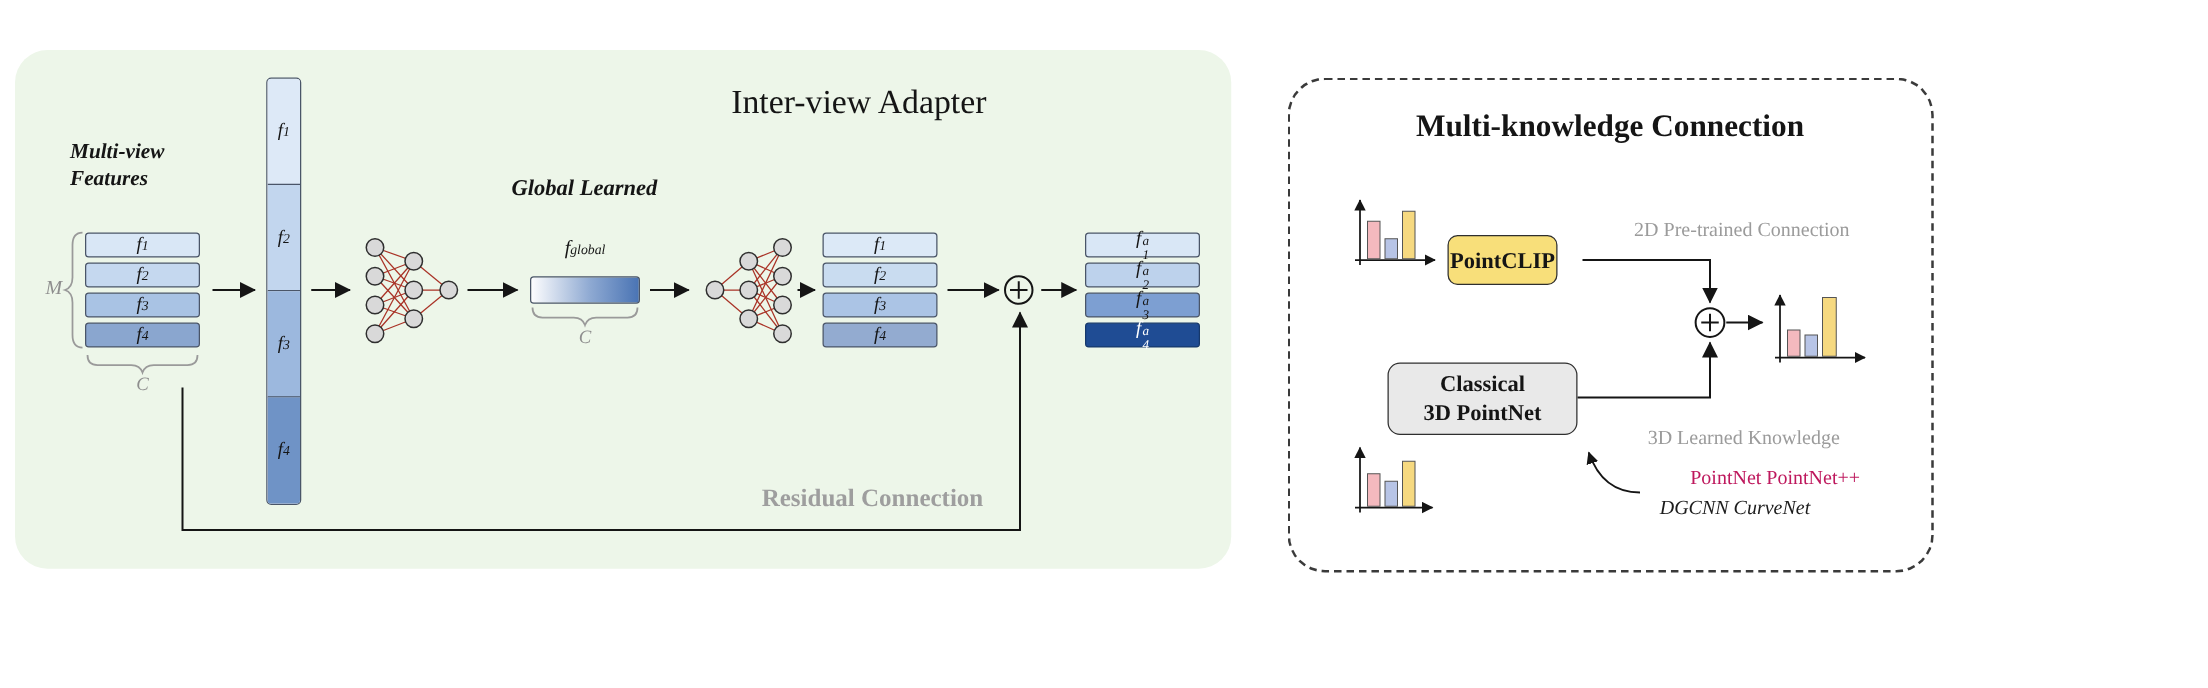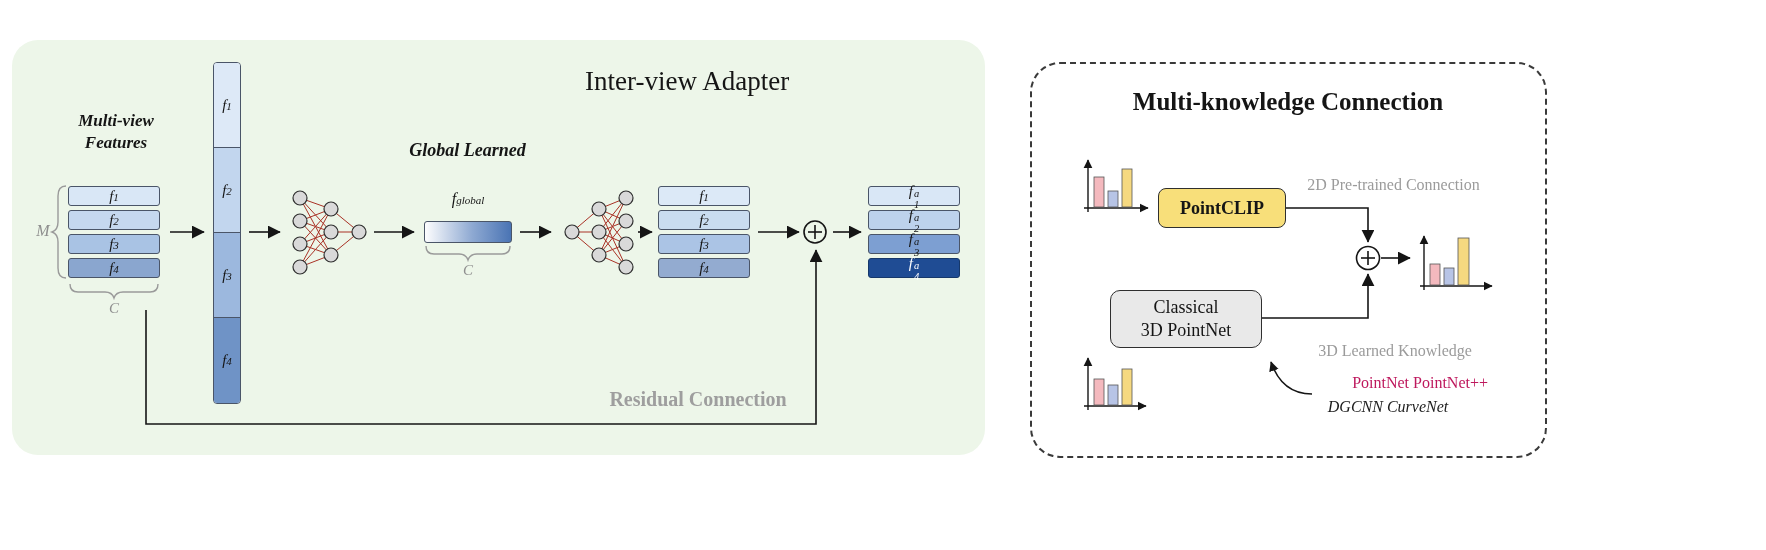--- a/index.html
+++ b/index.html
@@ -9,21 +9,21 @@
   .panel-left{position:absolute;left:12px;top:40px;width:973px;height:415px;
     background:#edf6e9;border-radius:26px;z-index:1;}
   .panel-right{position:absolute;left:1030px;top:62px;width:517px;height:396px;
     background:#ffffff;border:2px dashed #3a3a3a;border-radius:30px;box-sizing:border-box;z-index:1;}
 
   svg.overlay{position:absolute;left:0;top:0;z-index:2;pointer-events:none;}
 
   .txt{position:absolute;z-index:4;}
   .title-left{left:585px;top:66px;width:260px;font-weight:400;font-size:27px;}
   .title-right{left:1108px;top:88px;width:360px;text-align:center;font-weight:700;font-size:25px;}
-  .lbl-multiview{left:56px;top:110px;width:120px;text-align:center;font-style:italic;font-weight:600;font-size:17px;line-height:1.3;}
+  .lbl-multiview{left:56px;top:110px;width:120px;text-align:left;font-style:italic;font-weight:600;font-size:17px;line-height:1.3;}
   .lbl-global{left:385px;top:140px;width:165px;text-align:center;font-style:italic;font-weight:600;font-size:18px;}
   .lbl-adapted{left:818px;top:140px;width:195px;text-align:center;font-style:italic;font-weight:600;font-size:18px;}
   .lbl-fglobal{left:424px;top:190px;width:88px;text-align:center;font-style:italic;font-size:16px;}
   .lbl-m{left:32px;top:222px;width:22px;text-align:center;font-style:italic;font-size:16px;color:#8e8e8e;}
   .lbl-c1{left:99px;top:300px;width:30px;text-align:center;font-style:italic;font-size:15px;color:#8e8e8e;}
   .lbl-c2{left:453px;top:262px;width:30px;text-align:center;font-style:italic;font-size:15px;color:#8e8e8e;}
   .lbl-residual{left:578px;top:388px;width:240px;text-align:center;font-weight:600;font-size:20px;color:#9e9e9e;}
   .lbl-2d{left:1286px;top:176px;width:215px;text-align:center;font-size:16px;color:#9b9b9b;}
   .lbl-3d{left:1290px;top:342px;width:210px;text-align:center;font-size:16px;color:#9b9b9b;}
   .lbl-nets1{left:1288px;top:374px;width:200px;text-align:right;font-size:16px;color:#be185d;}
@@ -54,27 +54,27 @@
   .col-seg:last-child{border-bottom:none;}
   .column .col-seg:nth-child(1){background:#dde9f7;}
   .column .col-seg:nth-child(2){background:#c2d6ee;}
   .column .col-seg:nth-child(3){background:#9cb8de;}
   .column .col-seg:nth-child(4){background:#6f93c6;}
 
   .fg-bar{position:absolute;left:424px;top:221px;width:88px;height:22px;box-sizing:border-box;
     border:1px solid #4a5568;border-radius:3px;z-index:4;
     background:linear-gradient(to right,#fdfdfe,#8ea9d2 55%,#4a74b4);}
 
-  .box-pointclip{position:absolute;left:1158px;top:188px;width:128px;height:40px;z-index:4;box-sizing:border-box;
+  .box-pointclip{position:absolute;left:1158px;top:188px;width:88px;height:40px;z-index:4;box-sizing:border-box;
     background:#f8df7a;border:1.5px solid #2f2f2f;border-radius:8px;
     display:flex;align-items:center;justify-content:center;font-weight:700;font-size:18px;}
   .box-classical{position:absolute;left:1110px;top:290px;width:152px;height:58px;z-index:4;box-sizing:border-box;
     background:#e9e9e9;border:1.5px solid #2f2f2f;border-radius:10px;
     display:flex;flex-direction:column;align-items:center;justify-content:center;
-    font-weight:400;font-size:18px;line-height:1.3;}
+    font-weight:700;font-size:18px;line-height:1.3;}
 
   .m{display:inline-flex;align-items:baseline;}
   .ss{display:inline-flex;flex-direction:column;line-height:1;font-size:10.5px;margin-left:1px;
     font-style:italic;transform:translateY(1px);}
 </style>
 </head>
 <body>
 
 <div class="canvas">
 

